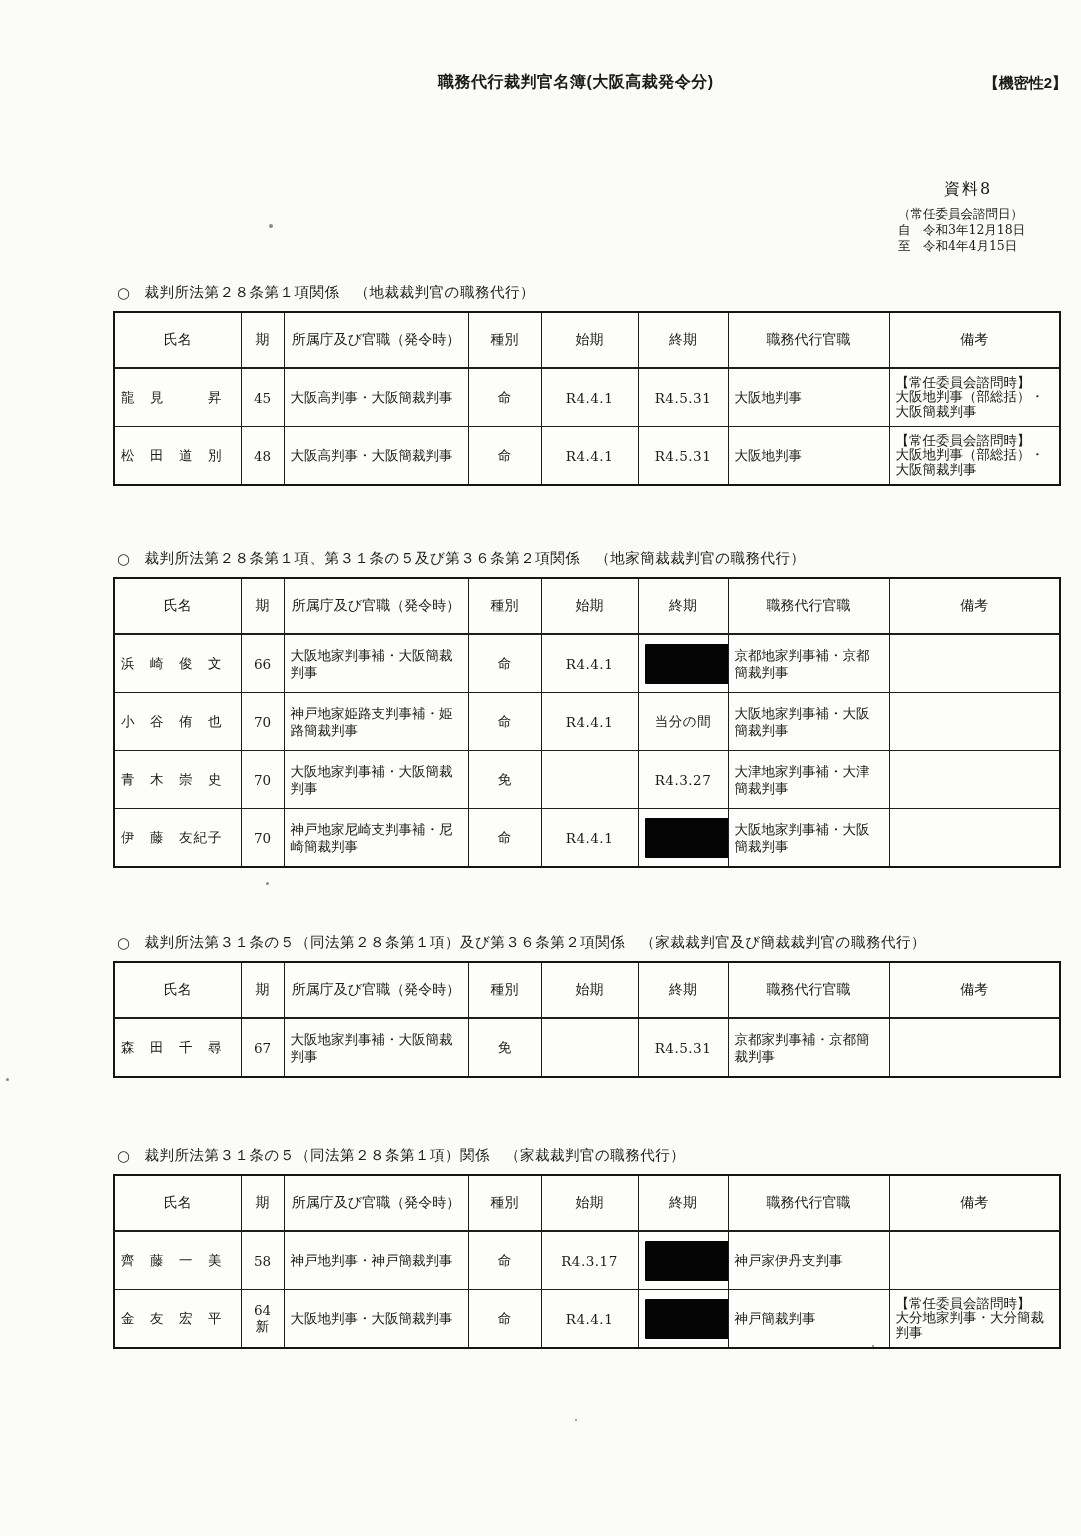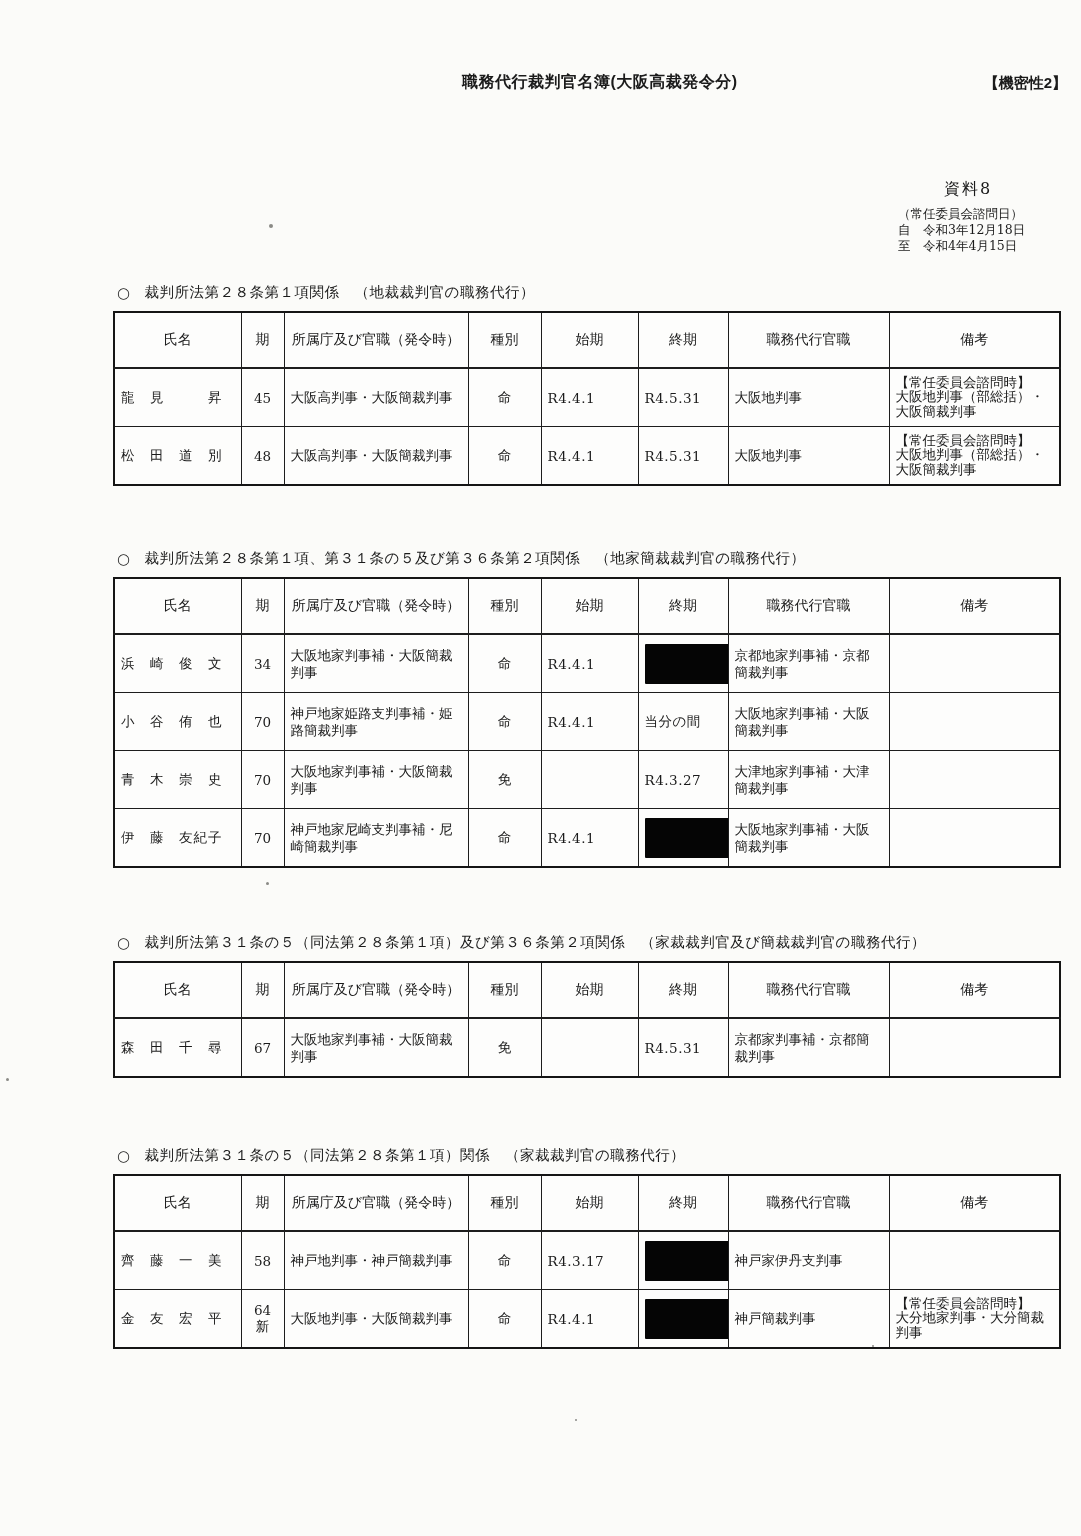--- a/index.html
+++ b/index.html
@@ -13,21 +13,21 @@
   }
   .page{
     position:absolute;inset:0;
     background:#fbfbf9;
     overflow:hidden;
   }
   
   .doc-title{
     position:absolute;top:72px;left:438px;
     font-family:"Liberation Sans","DejaVu Sans",sans-serif;
-    font-weight:bold;font-size:16px;letter-spacing:.5px;margin-left:24px;
+    font-weight:bold;font-size:16px;letter-spacing:.5px;
   }
   .classification{
     position:absolute;top:74px;right:14px;
     font-family:"Liberation Sans","DejaVu Sans",sans-serif;
     font-weight:bold;font-size:15px;
   }
   .doc-number{
     position:absolute;top:179px;left:944px;
     font-size:16px;letter-spacing:2px;
   }
@@ -55,21 +55,21 @@
   table.roster{border:2.5px solid #151515;}
   table.roster thead th{
     font-weight:normal;font-size:14px;text-align:center;height:50px;
     border-bottom:2px solid #1d1d1d;
   }
   table.roster tbody td{height:53px;font-size:13.5px;}
   td.c-name{font-size:15px;padding-left:8px;letter-spacing:1px;white-space:nowrap;}
   td.c-ki{text-align:center;font-size:14px;padding:2px 1px;}
   td.c-post{font-size:13.5px;line-height:17px;}
   td.c-type{text-align:center;font-size:14px;}
-  td.c-start,td.c-end{font-size:13.5px;letter-spacing:.5px;}
+  td.c-start,td.c-end{text-align:center;font-size:13.5px;letter-spacing:.5px;}
   td.c-acting{font-size:13.5px;line-height:17px;}
   td.c-remarks{
     font-family:"Liberation Sans","DejaVu Sans",sans-serif;
     font-size:11.5px;line-height:14.5px;
     white-space:pre-line;vertical-align:middle;padding:3px 5px;
   }
   .redacted{
     width:112px;height:40px;background:#050505;margin:0 auto;
     border-radius:1px;
   }
@@ -173,21 +173,21 @@
             <th>種別</th>
             <th>始期</th>
             <th>終期</th>
             <th>職務代行官職</th>
             <th>備考</th>
           </tr>
         </thead>
         <tbody>
           <tr>
             <td class="c-name">浜　崎　俊　文</td>
-            <td class="c-ki">34</td>
+            <td class="c-ki">66</td>
             <td class="c-post">大阪地家判事補・大阪簡裁判事</td>
             <td class="c-type">命</td>
             <td class="c-start">R4.4.1</td>
             <td class="c-end">
               <div class="redacted"></div>
             </td>
             <td class="c-acting">京都地家判事補・京都簡裁判事</td>
             <td class="c-remarks"></td>
           </tr>
           <tr>

